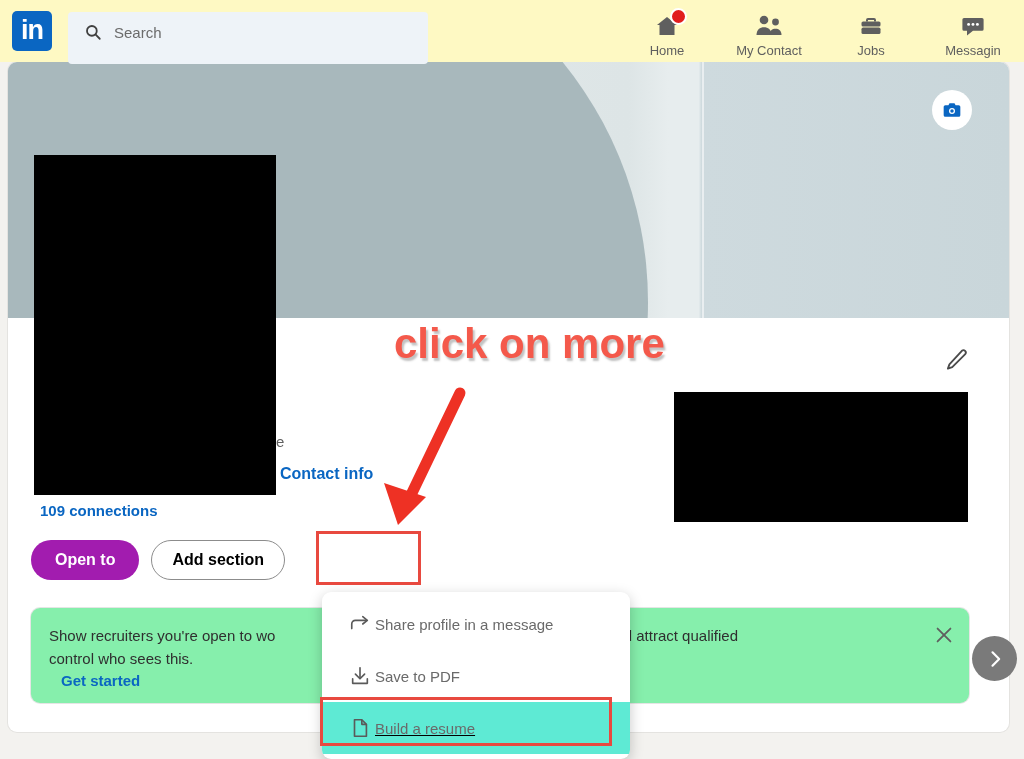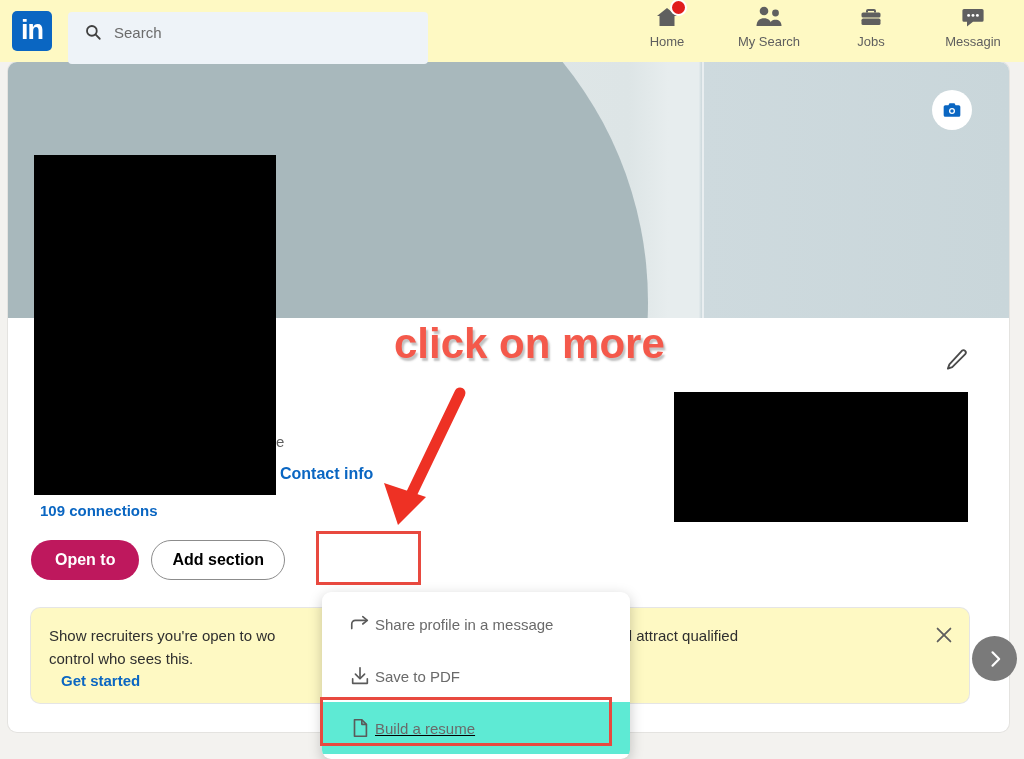--- a/index.html
+++ b/index.html
@@ -34,21 +34,21 @@
     position: absolute; left: 46px; top: 0; width: 300px; height: 40px;
     border: none; outline: none; background: transparent;
     font-family: "Liberation Sans", sans-serif; font-size: 15px; color: #3d3d3d;
   }
   .search-input::placeholder { color: #6b6b6b; }
 
   .nav-items { position: absolute; right: 0; top: 0; height: 62px; display: flex; }
   .nav-item {
     position: relative; width: 102px; height: 62px;
     display: flex; flex-direction: column; align-items: center; justify-content: flex-start;
-    padding-top: 4px; cursor: pointer;
+    padding-top: 13px; cursor: pointer;
   }
   .nav-ico { height: 26px; display: flex; align-items: center; justify-content: center; position: relative; }
   .nav-label { font-size: 13px; color: #5f5f5f; margin-top: 4px; white-space: nowrap; }
   .badge {
     position: absolute; right: -7px; top: -5px;
     min-width: 17px; height: 17px; border-radius: 9px;
     background: #e11d1d; color: #fff; font-size: 10px; font-weight: bold;
     display: flex; align-items: center; justify-content: center;
     border: 2px solid #ffffff; padding: 0 3px;
   }
@@ -104,31 +104,31 @@
     font-size: 15px; color: #0a66c2; font-weight: bold; cursor: pointer;
   }
 
   
   .actions { position: absolute; left: 23px; top: 478px; display: flex; gap: 12px; align-items: center; }
   .btn {
     height: 40px; border-radius: 20px; font-size: 16px; font-weight: bold;
     display: flex; align-items: center; justify-content: center;
     cursor: pointer; font-family: "Liberation Sans", sans-serif;
   }
-  .btn-primary { background: #be185d; color: #ffffff; border: none; padding: 0 24px; }
+  .btn-primary { background: #a21caf; color: #ffffff; border: none; padding: 0 24px; }
   .btn-outline { background: #ffffff; color: #000000; border: 1.5px solid #8c8c8c; padding: 0 20px; }
 
   .hl-box { position: absolute; border: 3px solid #e8493f; pointer-events: none; z-index: 60; }
   .hl-more { left: 316px; top: 531px; width: 105px; height: 54px; }
   .hl-build { left: 320px; top: 697px; width: 292px; height: 49px; }
 
   
   .bcard {
     position: absolute; top: 608px; height: 95px;
-    background: #fef9c3; border-radius: 9px;
+    background: #86efac; border-radius: 9px;
     box-shadow: 0 0 0 1px rgba(0,0,0,0.10);
   }
   .bcard-left { left: 31px; width: 460px; }
   .bcard-right { left: 503px; width: 466px; }
   .bcard-text { position: absolute; left: 18px; top: 16px; font-size: 15px; color: #2f2f2f; line-height: 23px; width: 430px; }
   .bcard-text b { font-weight: bold; }
   .bcard-link { position: absolute; left: 30px; top: 64px; font-size: 15px; color: #0a66c2; font-weight: bold; cursor: pointer; }
   .bcard-close { position: absolute; right: 14px; top: 16px; width: 22px; height: 22px; cursor: pointer; }
   .carousel-next {
     position: absolute; left: 972px; top: 636px; width: 45px; height: 45px;
@@ -193,21 +193,21 @@
 
       <div class="nav-item">
         <div class="nav-ico">
           <svg width="28" height="24" viewBox="0 0 28 24">
             <circle cx="9" cy="6" r="4.3" fill="#5f5f5f"></circle>
             <path d="M1.5 21 C1.5 15.5 5 13.2 9 13.2 C13 13.2 16.5 15.5 16.5 21 Z" fill="#5f5f5f"></path>
             <circle cx="20.5" cy="8" r="3.4" fill="#5f5f5f"></circle>
             <path d="M14.5 21 C14.5 16.7 17.3 14.8 20.5 14.8 C23.7 14.8 26.5 16.7 26.5 21 Z" fill="#5f5f5f"></path>
           </svg>
         </div>
-        <div class="nav-label">My Search</div>
+        <div class="nav-label">My Contact</div>
       </div>
 
       <div class="nav-item">
         <div class="nav-ico">
           <svg width="26" height="24" viewBox="0 0 24 24">
             <path d="M9 4 h6 a2 2 0 0 1 2 2 v1.5 h-2 V6 H9 v1.5 H7 V6 a2 2 0 0 1 2-2 z" fill="#5f5f5f"></path>
             <rect x="2.5" y="7.5" width="19" height="5" rx="1.6" fill="#5f5f5f"></rect>
             <rect x="2.5" y="13.6" width="19" height="6.4" rx="1.6" fill="#5f5f5f"></rect>
           </svg>
         </div>

